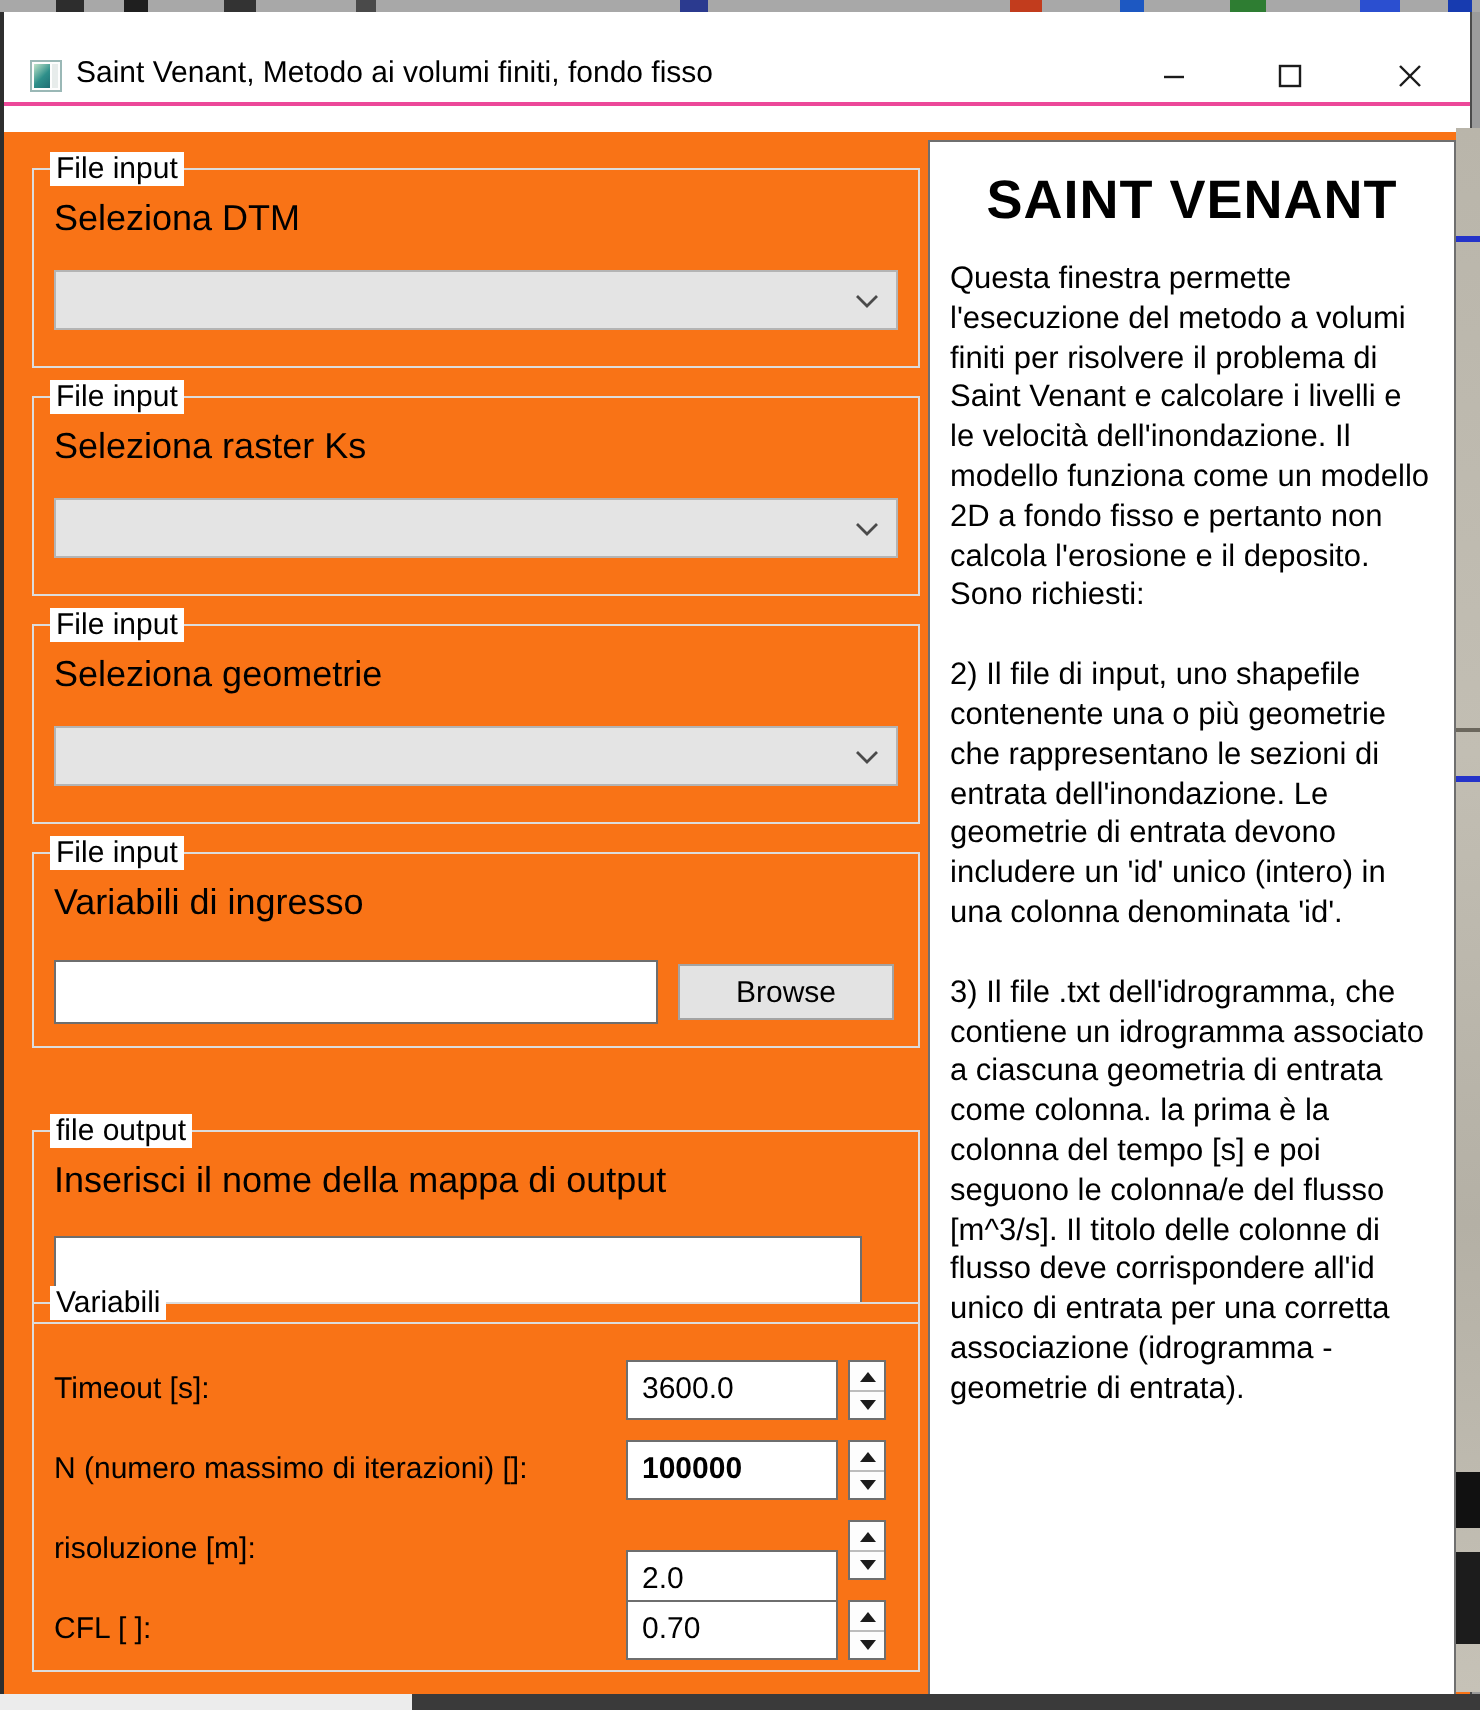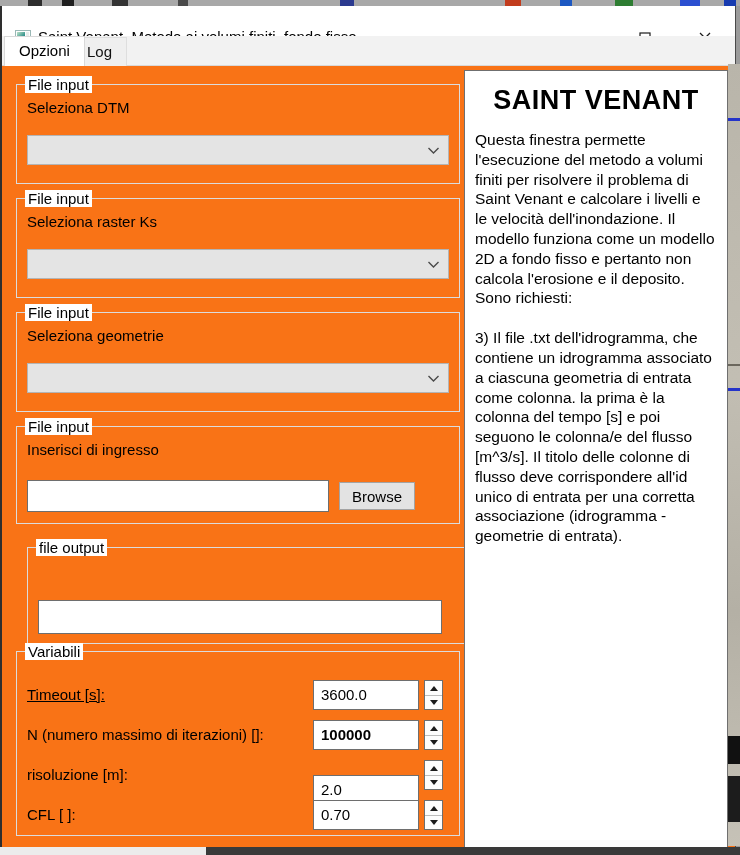--- a/index.html
+++ b/index.html
@@ -35,21 +35,21 @@
               top:0;height:30px;z-index:2;}
   .tab.inactive{left:70px;background:#efefef;border:1px solid #dedede;border-bottom:none;
                 color:#111;}
 
   
   .content{position:absolute;left:0;top:60px;width:100%;height:781px;background:#f97316;}
 
   .group{position:absolute;left:14px;width:444px;border:1px solid #dcdcdc;box-sizing:border-box;}
   .group-title{position:absolute;top:-9px;left:8px;background:#ffffff;padding:0 3px;
                font-size:15px;line-height:17px;}
-  .field-label{position:absolute;left:10px;top:14px;font-size:15px;}
+  .field-label{position:absolute;left:10px;top:14px;font-size:18px;}
 
   .combo{position:absolute;left:10px;right:10px;top:50px;height:30px;background:#e4e4e4;
          border:1px solid #b4b4b4;box-sizing:border-box;}
   .combo .chev{position:absolute;right:8px;top:10px;}
 
   .text-input{position:absolute;background:#ffffff;border:1px solid #6e6e6e;box-sizing:border-box;
               font-family:"Liberation Sans",sans-serif;font-size:15px;padding:0 6px;outline:none;}
 
   .btn{position:absolute;background:#e3e3e3;border:1px solid #a3a3a3;box-sizing:border-box;
        font-size:15px;text-align:center;font-family:"Liberation Sans",sans-serif;}
@@ -125,24 +125,20 @@
         </svg>
       </div>
       <div class="caption-btn" style="left:680px">
         <svg width="12" height="12" viewBox="0 0 12 12">
           <line x1="1" y1="1" x2="11" y2="11" stroke="#1b1b1b" stroke-width="1.2"></line>
           <line x1="11" y1="1" x2="1" y2="11" stroke="#1b1b1b" stroke-width="1.2"></line>
         </svg>
       </div>
     </div>
 
-    <div class="tabbar">
-      <div class="tab active">Opzioni</div>
-      <div class="tab inactive">Log</div>
-    </div>
 
     <div class="content">
 
       <div class="group" style="top:18px;height:100px;">
         <div class="group-title">File input</div>
         <div class="field-label">Seleziona DTM</div>
         <div class="combo">
           <span></span>
           <svg class="chev" width="13" height="9" viewBox="0 0 13 9">
             <polyline points="1.5,2 6.5,7 11.5,2" fill="none" stroke="#4a4a4a" stroke-width="1.4"></polyline>
@@ -167,35 +163,36 @@
         <div class="combo">
           <span></span>
           <svg class="chev" width="13" height="9" viewBox="0 0 13 9">
             <polyline points="1.5,2 6.5,7 11.5,2" fill="none" stroke="#4a4a4a" stroke-width="1.4"></polyline>
           </svg>
         </div>
       </div>
 
       <div class="group" style="top:360px;height:98px;">
         <div class="group-title">File input</div>
-        <div class="field-label">Inserisci di ingresso</div>
+        <div class="field-label">Variabili di ingresso</div>
         <input class="text-input" style="left: 10px; top: 53px; width: 302px; height: 32px;" value="">
-        <button class="btn" style="left:322px;top:55px;width:76px;height:28px;">Browse</button>
-      </div>
-
-      <div class="group" style="top:481px;height:97px;margin-left:11px;">
+        <button class="btn" style="left:322px;top:55px;width:108px;height:28px;">Browse</button>
+      </div>
+
+      <div class="group" style="top:499px;height:97px;">
         <div class="group-title">file output</div>
+        <div class="field-label">Inserisci il nome della mappa di output</div>
         <input class="text-input" style="left: 10px; top: 52px; width: 404px; height: 34px;" value="">
       </div>
 
       <div class="group" style="top:585px;height:185px;">
         <div class="group-title">Variabili</div>
 
         <div>
-          <div class="var-label" style="top:28px;text-decoration:underline;">Timeout [s]:</div>
+          <div class="var-label" style="top:28px;">Timeout [s]:</div>
           <div class="spin-field" style="top:28px;">3600.0</div>
           <div class="spinner" style="top:28px;">
             <div class="spin-half up">
                 <span class="tri-up"></span>
               </div>
             <div class="spin-half down">
                 <span class="tri-down"></span>
               </div>
           </div>
         </div>
@@ -236,20 +233,21 @@
             <div class="spin-half down">
                 <span class="tri-down"></span>
               </div>
           </div>
         </div>
       </div>
 
       <div class="help-panel">
         <div class="help-title">SAINT VENANT</div>
         <p>Questa finestra permette l'esecuzione del metodo a volumi finiti per risolvere il problema di Saint Venant e calcolare i livelli e le velocità dell'inondazione. Il modello funziona come un modello 2D a fondo fisso e pertanto non calcola l'erosione e il deposito. Sono richiesti:</p>
+        <p>2) Il file di input, uno shapefile contenente una o più geometrie che rappresentano le sezioni di entrata dell'inondazione. Le geometrie di entrata devono includere un 'id' unico (intero) in una colonna denominata 'id'.</p>
         <p>3) Il file .txt dell'idrogramma, che contiene un idrogramma associato a ciascuna geometria di entrata come colonna. la prima è la colonna del tempo [s] e poi seguono le colonna/e del flusso [m^3/s]. Il titolo delle colonne di flusso deve corrispondere all'id unico di entrata per una corretta associazione (idrogramma - geometrie di entrata).</p>
 
       </div>
 
     </div>
   </div>
 
   <div class="bg-sliver">
     <span class="mark" style="top:54px;height:3px;background:#2433c9;"></span>
     <span class="mark" style="top:324px;height:3px;background:#2433c9;"></span>

